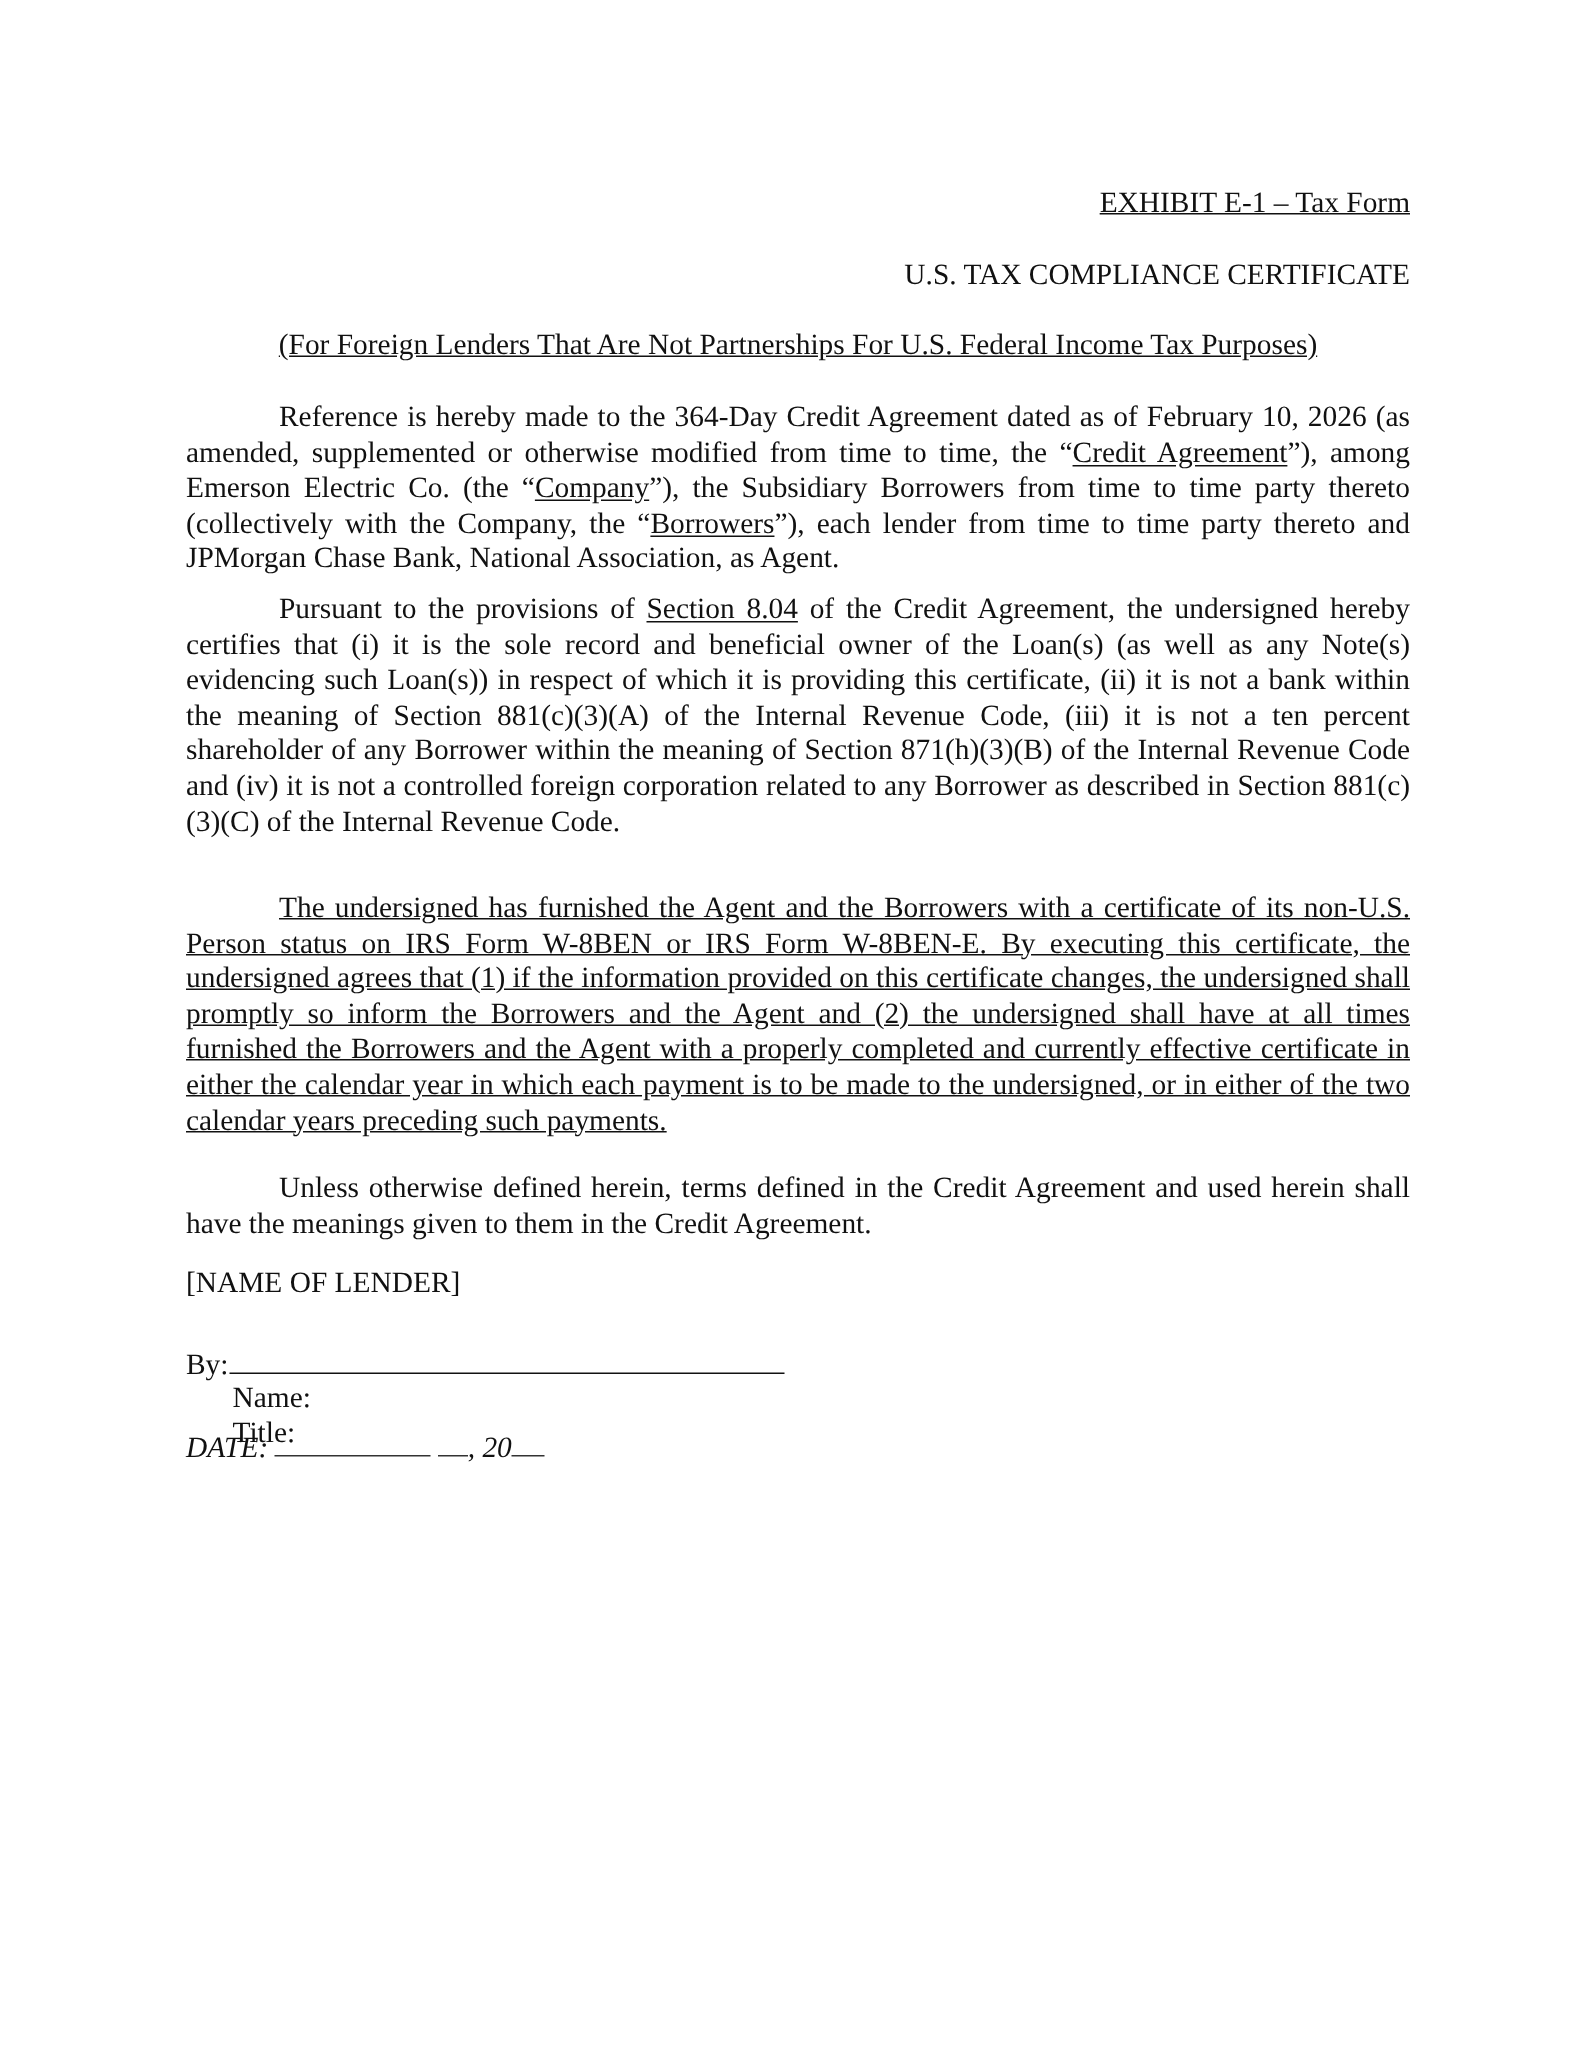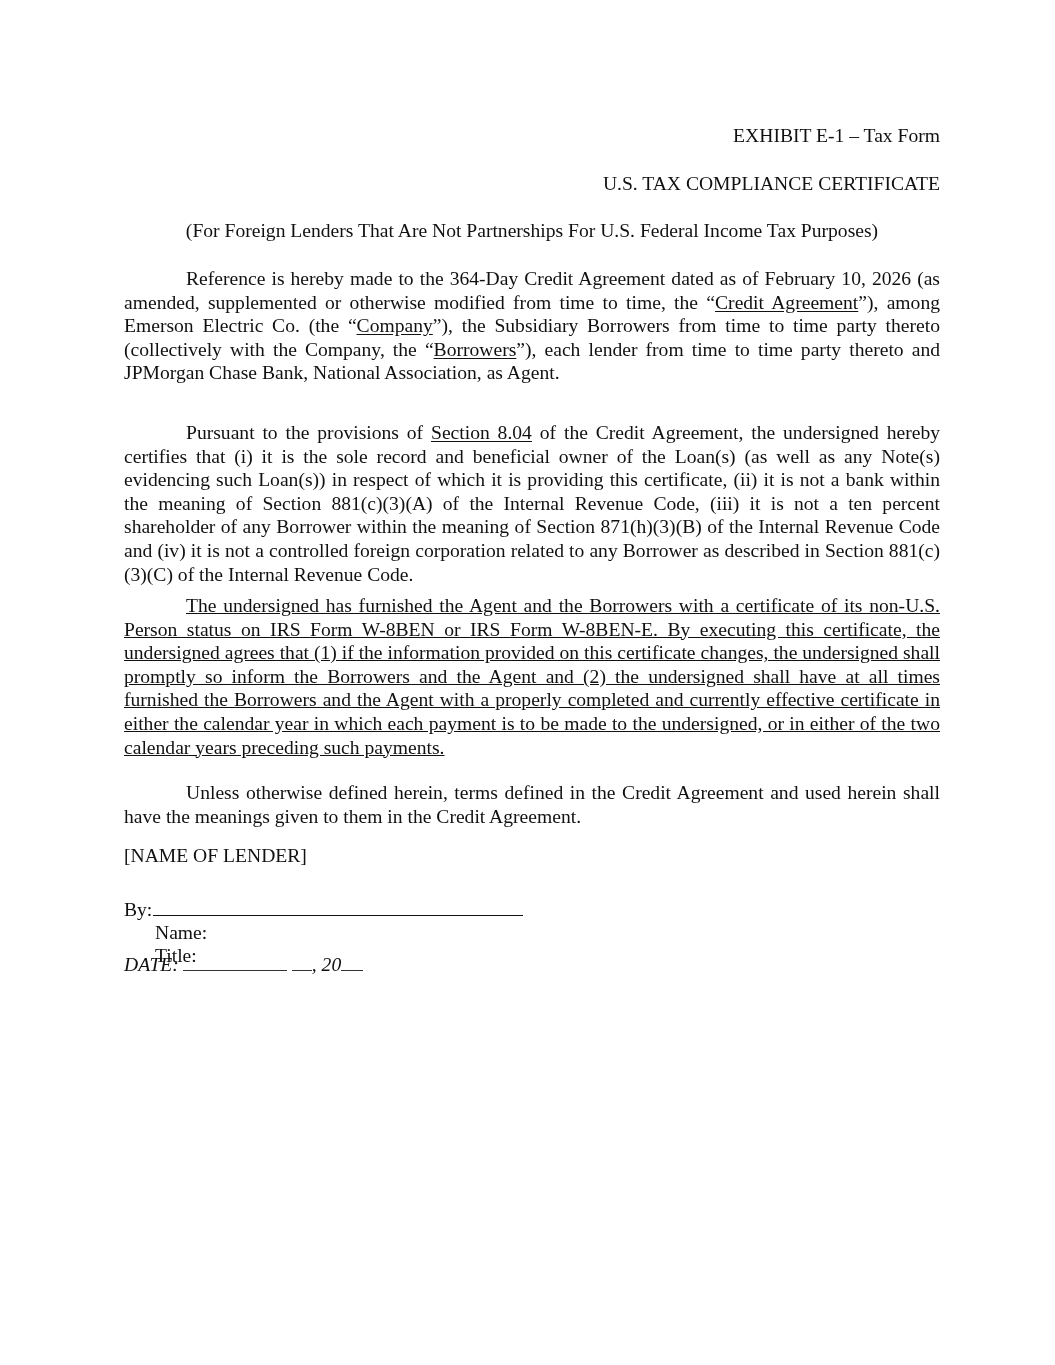--- a/index.html
+++ b/index.html
@@ -21,49 +21,51 @@
       left: 124px;
       top: 0;
       width: 816px;
     }
     .exhibit {
       position: absolute;
       top: 124px;
       right: 0;
       white-space: nowrap;
       line-height: 24px;
+      text-decoration: underline;
     }
     .cert-title {
       position: absolute;
       top: 172px;
       left: 0;
       width: 816px;
       text-align: right;
       line-height: 24px;
     }
     .cert-subtitle {
       position: absolute;
       top: 219px;
       left: 0;
       width: 816px;
       text-align: center;
       line-height: 24px;
       white-space: nowrap;
+      text-decoration: underline;
     }
     .para {
       position: absolute;
       left: 0;
       width: 816px;
       text-align: justify;
       text-indent: 62px;
       line-height: 23.6px;
       margin: 0;
     }
     .p1 { top: 267px; }
-    .p2 { top: 421px; }
+    .p2 { top: 395px; }
     .p3 { top: 594px; text-decoration: underline; }
     .p4 { top: 781px; }
     u { text-underline-offset: 2px; }
     .lender {
       position: absolute;
       top: 804px;
       left: 0;
       line-height: 24px;
       margin-top: 40px;
     }

